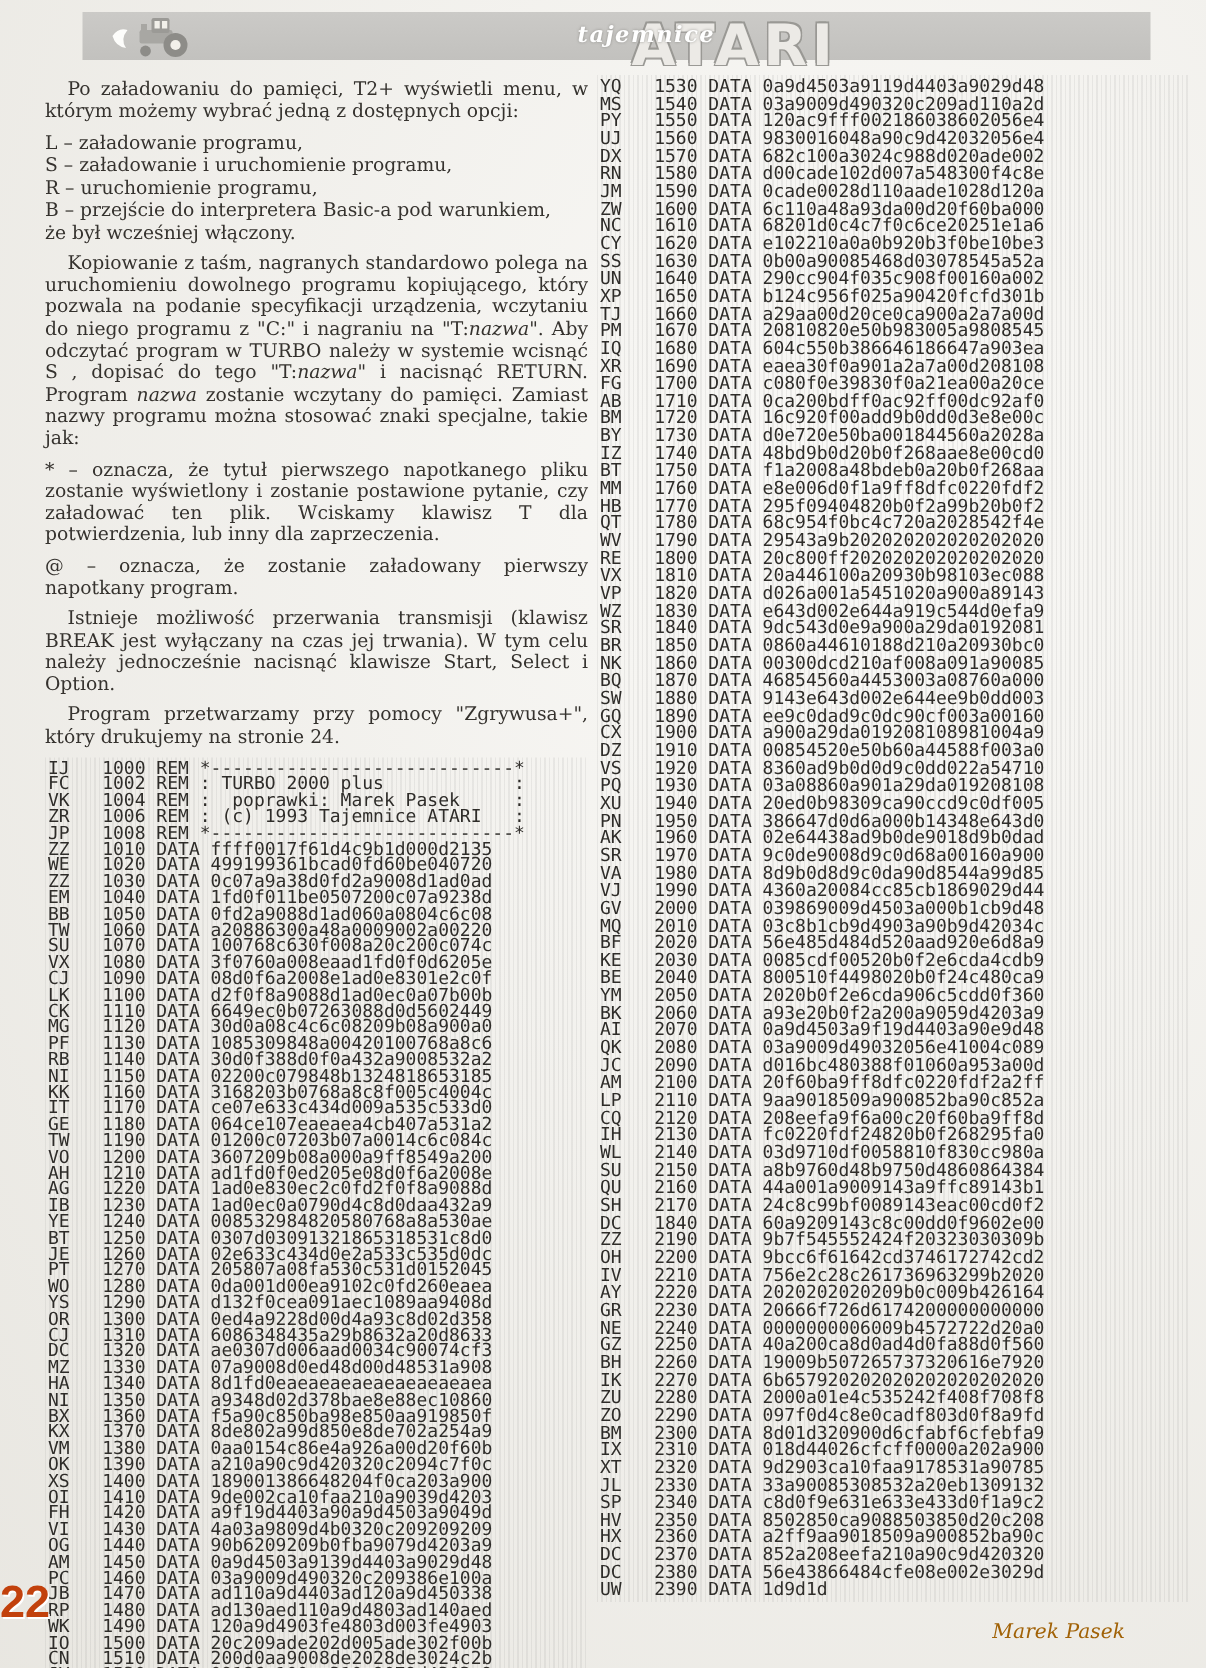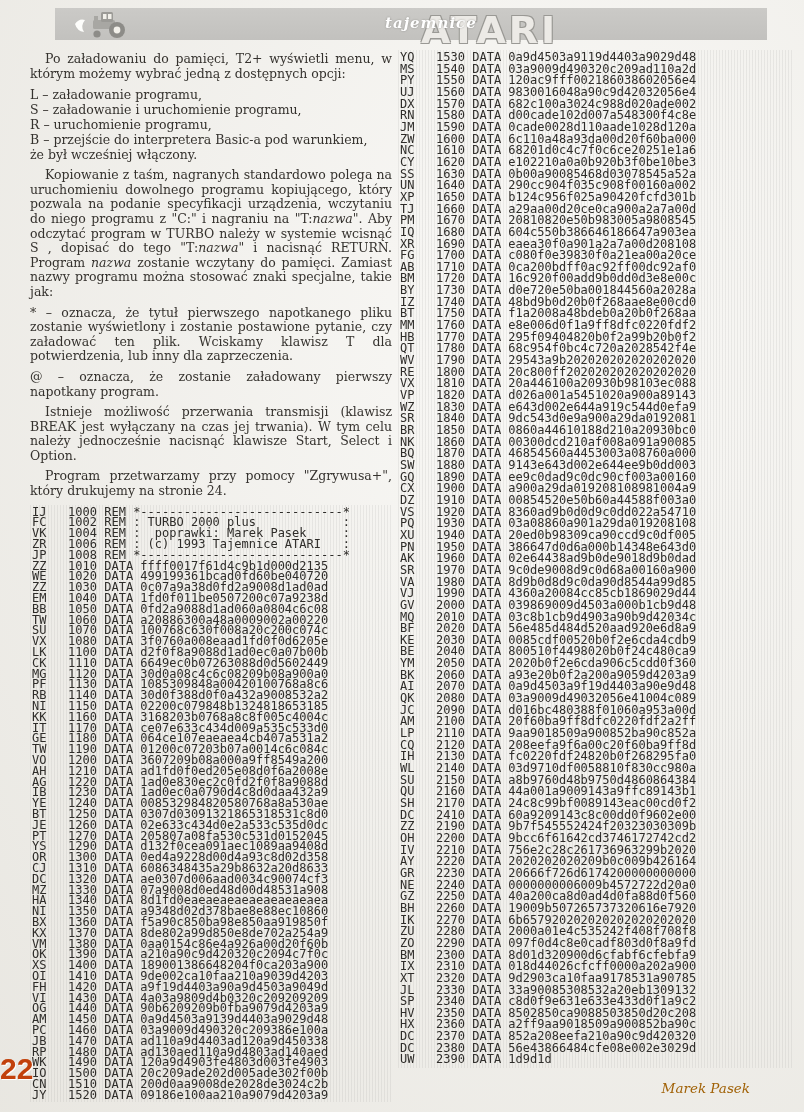--- a/index.html
+++ b/index.html
@@ -111,38 +111,40 @@
       <div class="code-line">ZR   1006 REM : (c) 1993 Tajemnice ATARI   :</div>
       <div class="code-line">JP   1008 REM *----------------------------*</div>
       <div class="code-line">ZZ   1010 DATA ffff0017f61d4c9b1d000d2135</div>
       <div class="code-line">WE   1020 DATA 499199361bcad0fd60be040720</div>
       <div class="code-line">ZZ   1030 DATA 0c07a9a38d0fd2a9008d1ad0ad</div>
       <div class="code-line">EM   1040 DATA 1fd0f011be0507200c07a9238d</div>
       <div class="code-line">BB   1050 DATA 0fd2a9088d1ad060a0804c6c08</div>
       <div class="code-line">TW   1060 DATA a20886300a48a0009002a00220</div>
       <div class="code-line">SU   1070 DATA 100768c630f008a20c200c074c</div>
       <div class="code-line">VX   1080 DATA 3f0760a008eaad1fd0f0d6205e</div>
+      <div class="code-line">CJ   1090 DATA 08d0f6a2008e1ad0e8301e2c0f</div>
       <div class="code-line">LK   1100 DATA d2f0f8a9088d1ad0ec0a07b00b</div>
       <div class="code-line">CK   1110 DATA 6649ec0b07263088d0d5602449</div>
       <div class="code-line">MG   1120 DATA 30d0a08c4c6c08209b08a900a0</div>
       <div class="code-line">PF   1130 DATA 1085309848a00420100768a8c6</div>
       <div class="code-line">RB   1140 DATA 30d0f388d0f0a432a9008532a2</div>
       <div class="code-line">NI   1150 DATA 02200c079848b1324818653185</div>
       <div class="code-line">KK   1160 DATA 3168203b0768a8c8f005c4004c</div>
       <div class="code-line">IT   1170 DATA ce07e633c434d009a535c533d0</div>
       <div class="code-line">GE   1180 DATA 064ce107eaeaea4cb407a531a2</div>
       <div class="code-line">TW   1190 DATA 01200c07203b07a0014c6c084c</div>
       <div class="code-line">VO   1200 DATA 3607209b08a000a9ff8549a200</div>
       <div class="code-line">AH   1210 DATA ad1fd0f0ed205e08d0f6a2008e</div>
       <div class="code-line">AG   1220 DATA 1ad0e830ec2c0fd2f0f8a9088d</div>
       <div class="code-line">IB   1230 DATA 1ad0ec0a0790d4c8d0daa432a9</div>
       <div class="code-line">YE   1240 DATA 008532984820580768a8a530ae</div>
       <div class="code-line">BT   1250 DATA 0307d03091321865318531c8d0</div>
       <div class="code-line">JE   1260 DATA 02e633c434d0e2a533c535d0dc</div>
       <div class="code-line">PT   1270 DATA 205807a08fa530c531d0152045</div>
+      <div class="code-line">WO   1280 DATA 0da001d00ea9102c0fd260eaea</div>
       <div class="code-line">YS   1290 DATA d132f0cea091aec1089aa9408d</div>
       <div class="code-line">OR   1300 DATA 0ed4a9228d00d4a93c8d02d358</div>
       <div class="code-line">CJ   1310 DATA 6086348435a29b8632a20d8633</div>
       <div class="code-line">DC   1320 DATA ae0307d006aad0034c90074cf3</div>
       <div class="code-line">MZ   1330 DATA 07a9008d0ed48d00d48531a908</div>
       <div class="code-line">HA   1340 DATA 8d1fd0eaeaeaeaeaeaeaeaeaea</div>
       <div class="code-line">NI   1350 DATA a9348d02d378bae8e88ec10860</div>
       <div class="code-line">BX   1360 DATA f5a90c850ba98e850aa919850f</div>
       <div class="code-line">KX   1370 DATA 8de802a99d850e8de702a254a9</div>
       <div class="code-line">VM   1380 DATA 0aa0154c86e4a926a00d20f60b</div>
@@ -223,21 +225,21 @@
       <div class="code-line">QK   2080 DATA 03a9009d49032056e41004c089</div>
       <div class="code-line">JC   2090 DATA d016bc480388f01060a953a00d</div>
       <div class="code-line">AM   2100 DATA 20f60ba9ff8dfc0220fdf2a2ff</div>
       <div class="code-line">LP   2110 DATA 9aa9018509a900852ba90c852a</div>
       <div class="code-line">CQ   2120 DATA 208eefa9f6a00c20f60ba9ff8d</div>
       <div class="code-line">IH   2130 DATA fc0220fdf24820b0f268295fa0</div>
       <div class="code-line">WL   2140 DATA 03d9710df0058810f830cc980a</div>
       <div class="code-line">SU   2150 DATA a8b9760d48b9750d4860864384</div>
       <div class="code-line">QU   2160 DATA 44a001a9009143a9ffc89143b1</div>
       <div class="code-line">SH   2170 DATA 24c8c99bf0089143eac00cd0f2</div>
-      <div class="code-line">DC   2410 DATA 60a9209143c8c00dd0f9602e00</div>
+      <div class="code-line">DC   1840 DATA 60a9209143c8c00dd0f9602e00</div>
       <div class="code-line">ZZ   2190 DATA 9b7f545552424f20323030309b</div>
       <div class="code-line">OH   2200 DATA 9bcc6f61642cd3746172742cd2</div>
       <div class="code-line">IV   2210 DATA 756e2c28c261736963299b2020</div>
       <div class="code-line">AY   2220 DATA 2020202020209b0c009b426164</div>
       <div class="code-line">GR   2230 DATA 20666f726d6174200000000000</div>
       <div class="code-line">NE   2240 DATA 0000000006009b4572722d20a0</div>
       <div class="code-line">GZ   2250 DATA 40a200ca8d0ad4d0fa88d0f560</div>
       <div class="code-line">BH   2260 DATA 19009b507265737320616e7920</div>
       <div class="code-line">IK   2270 DATA 6b657920202020202020202020</div>
       <div class="code-line">ZU   2280 DATA 2000a01e4c535242f408f708f8</div>

